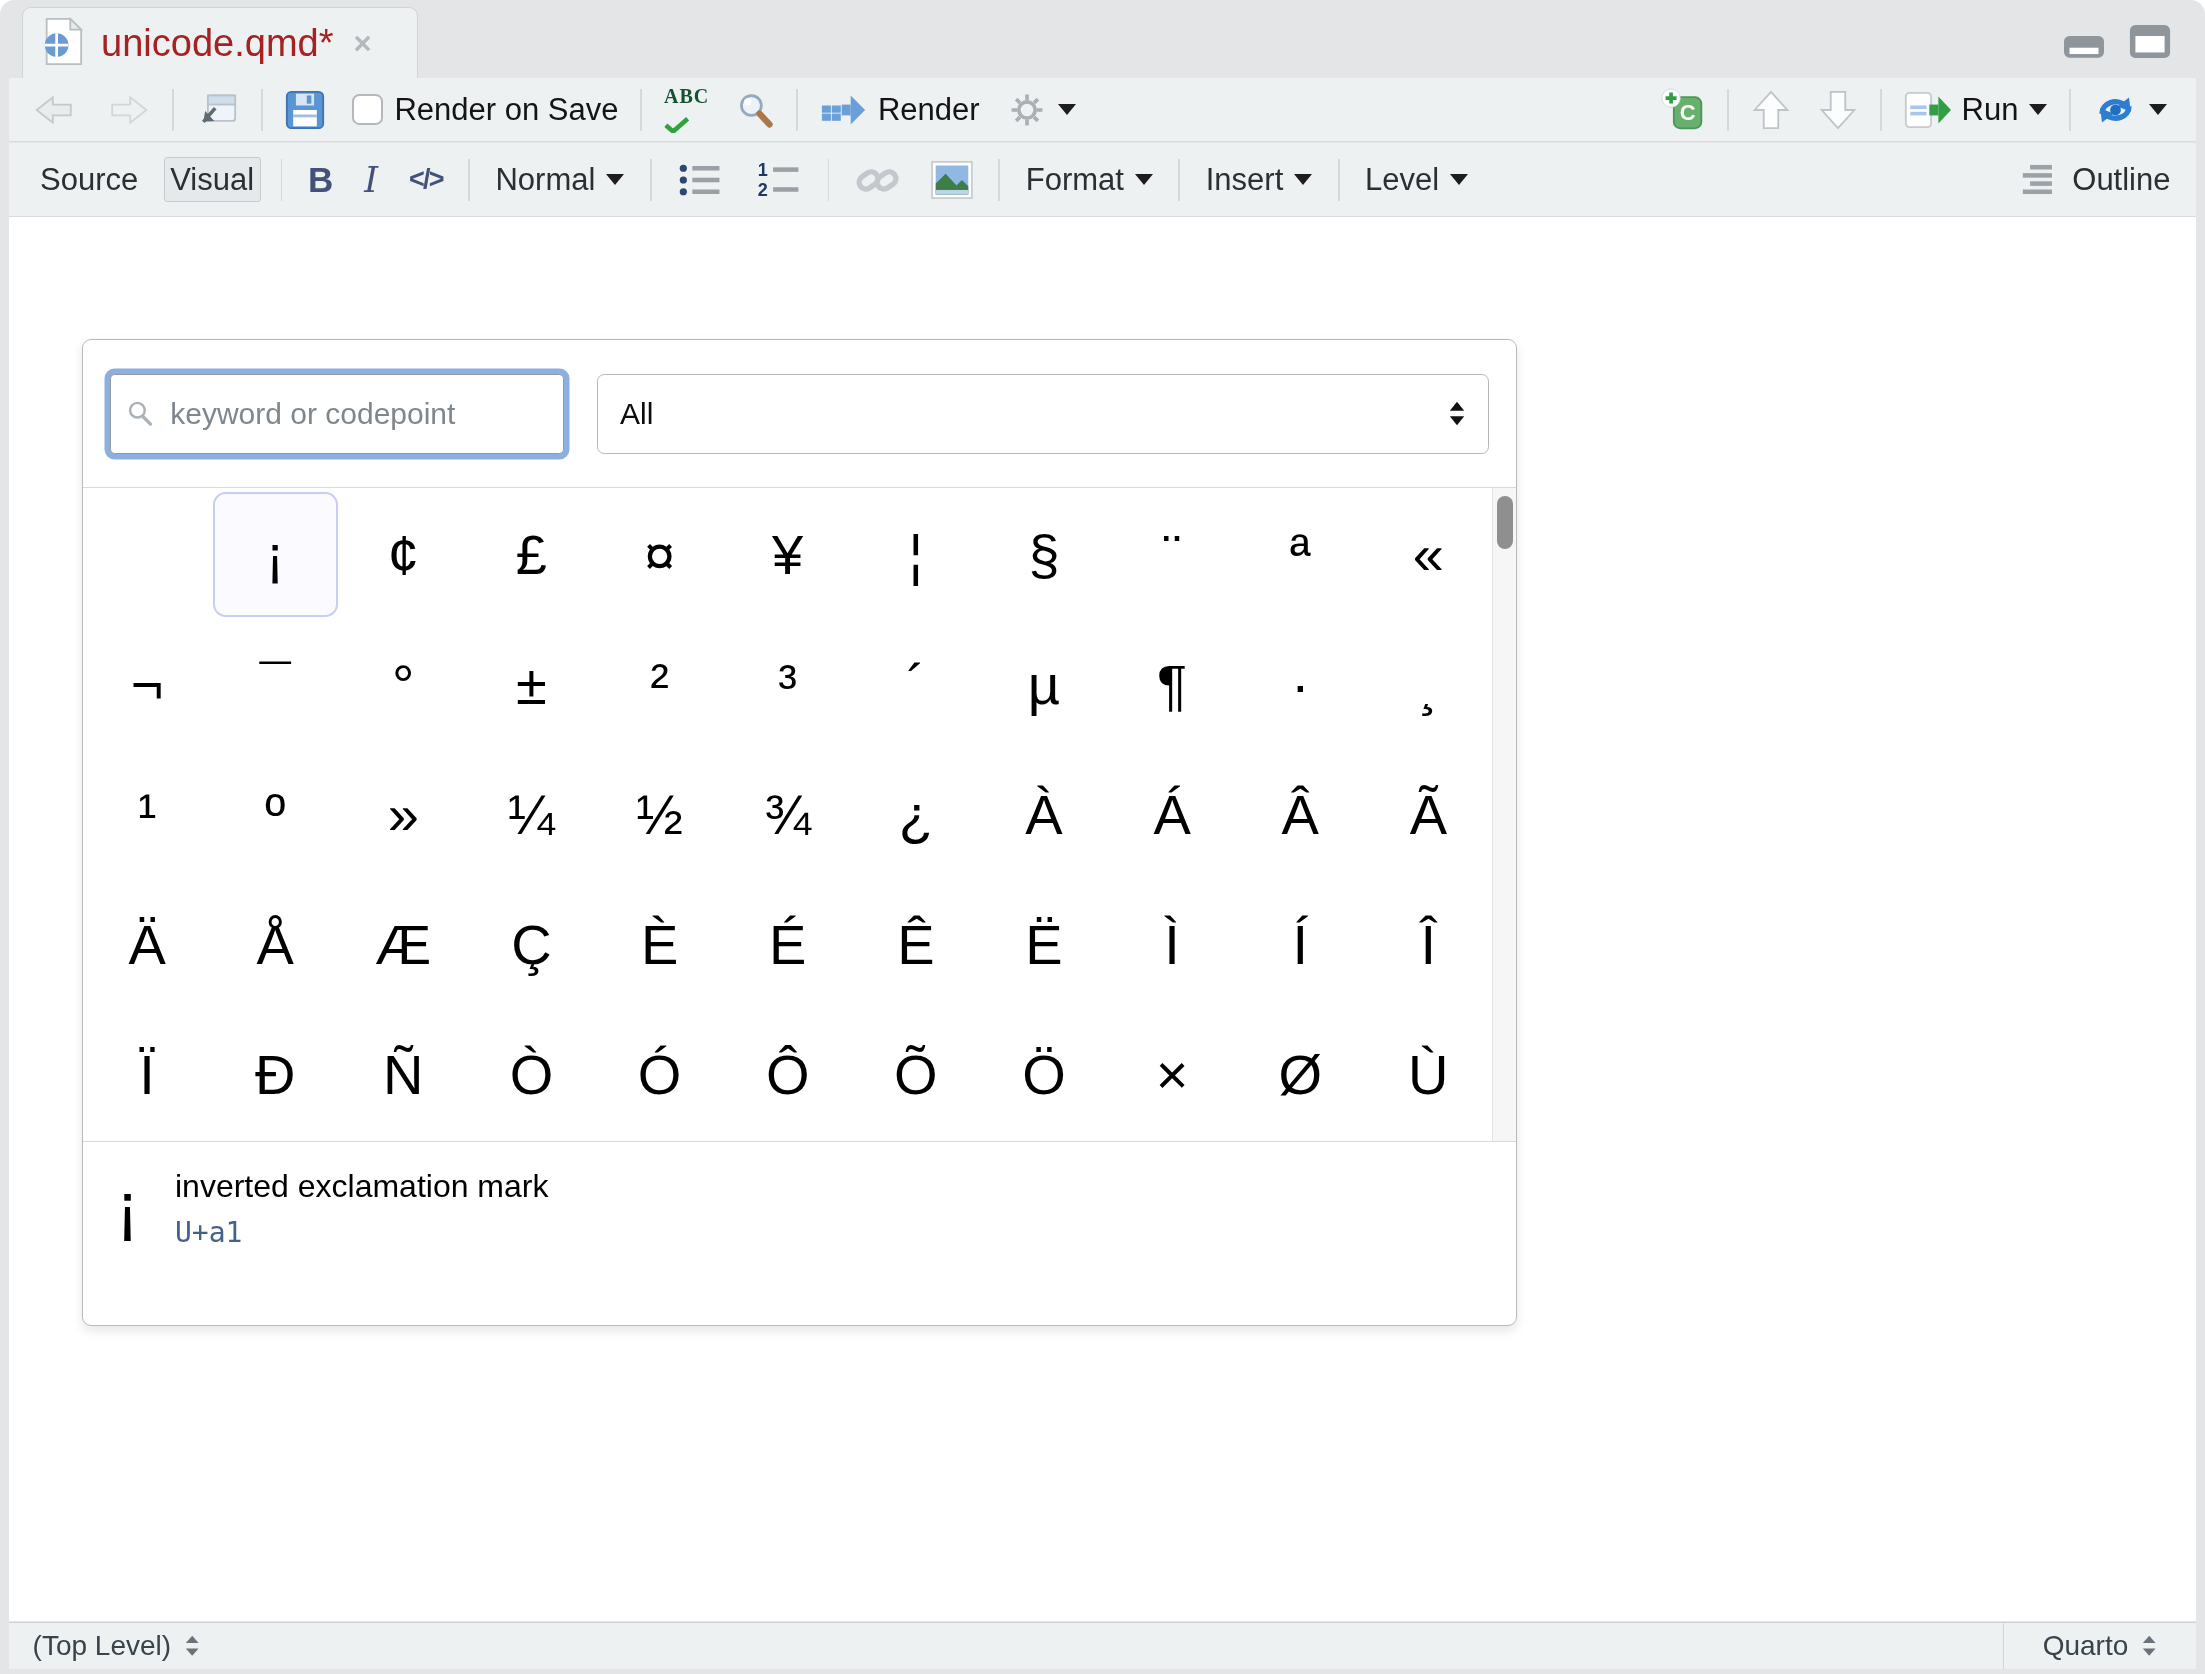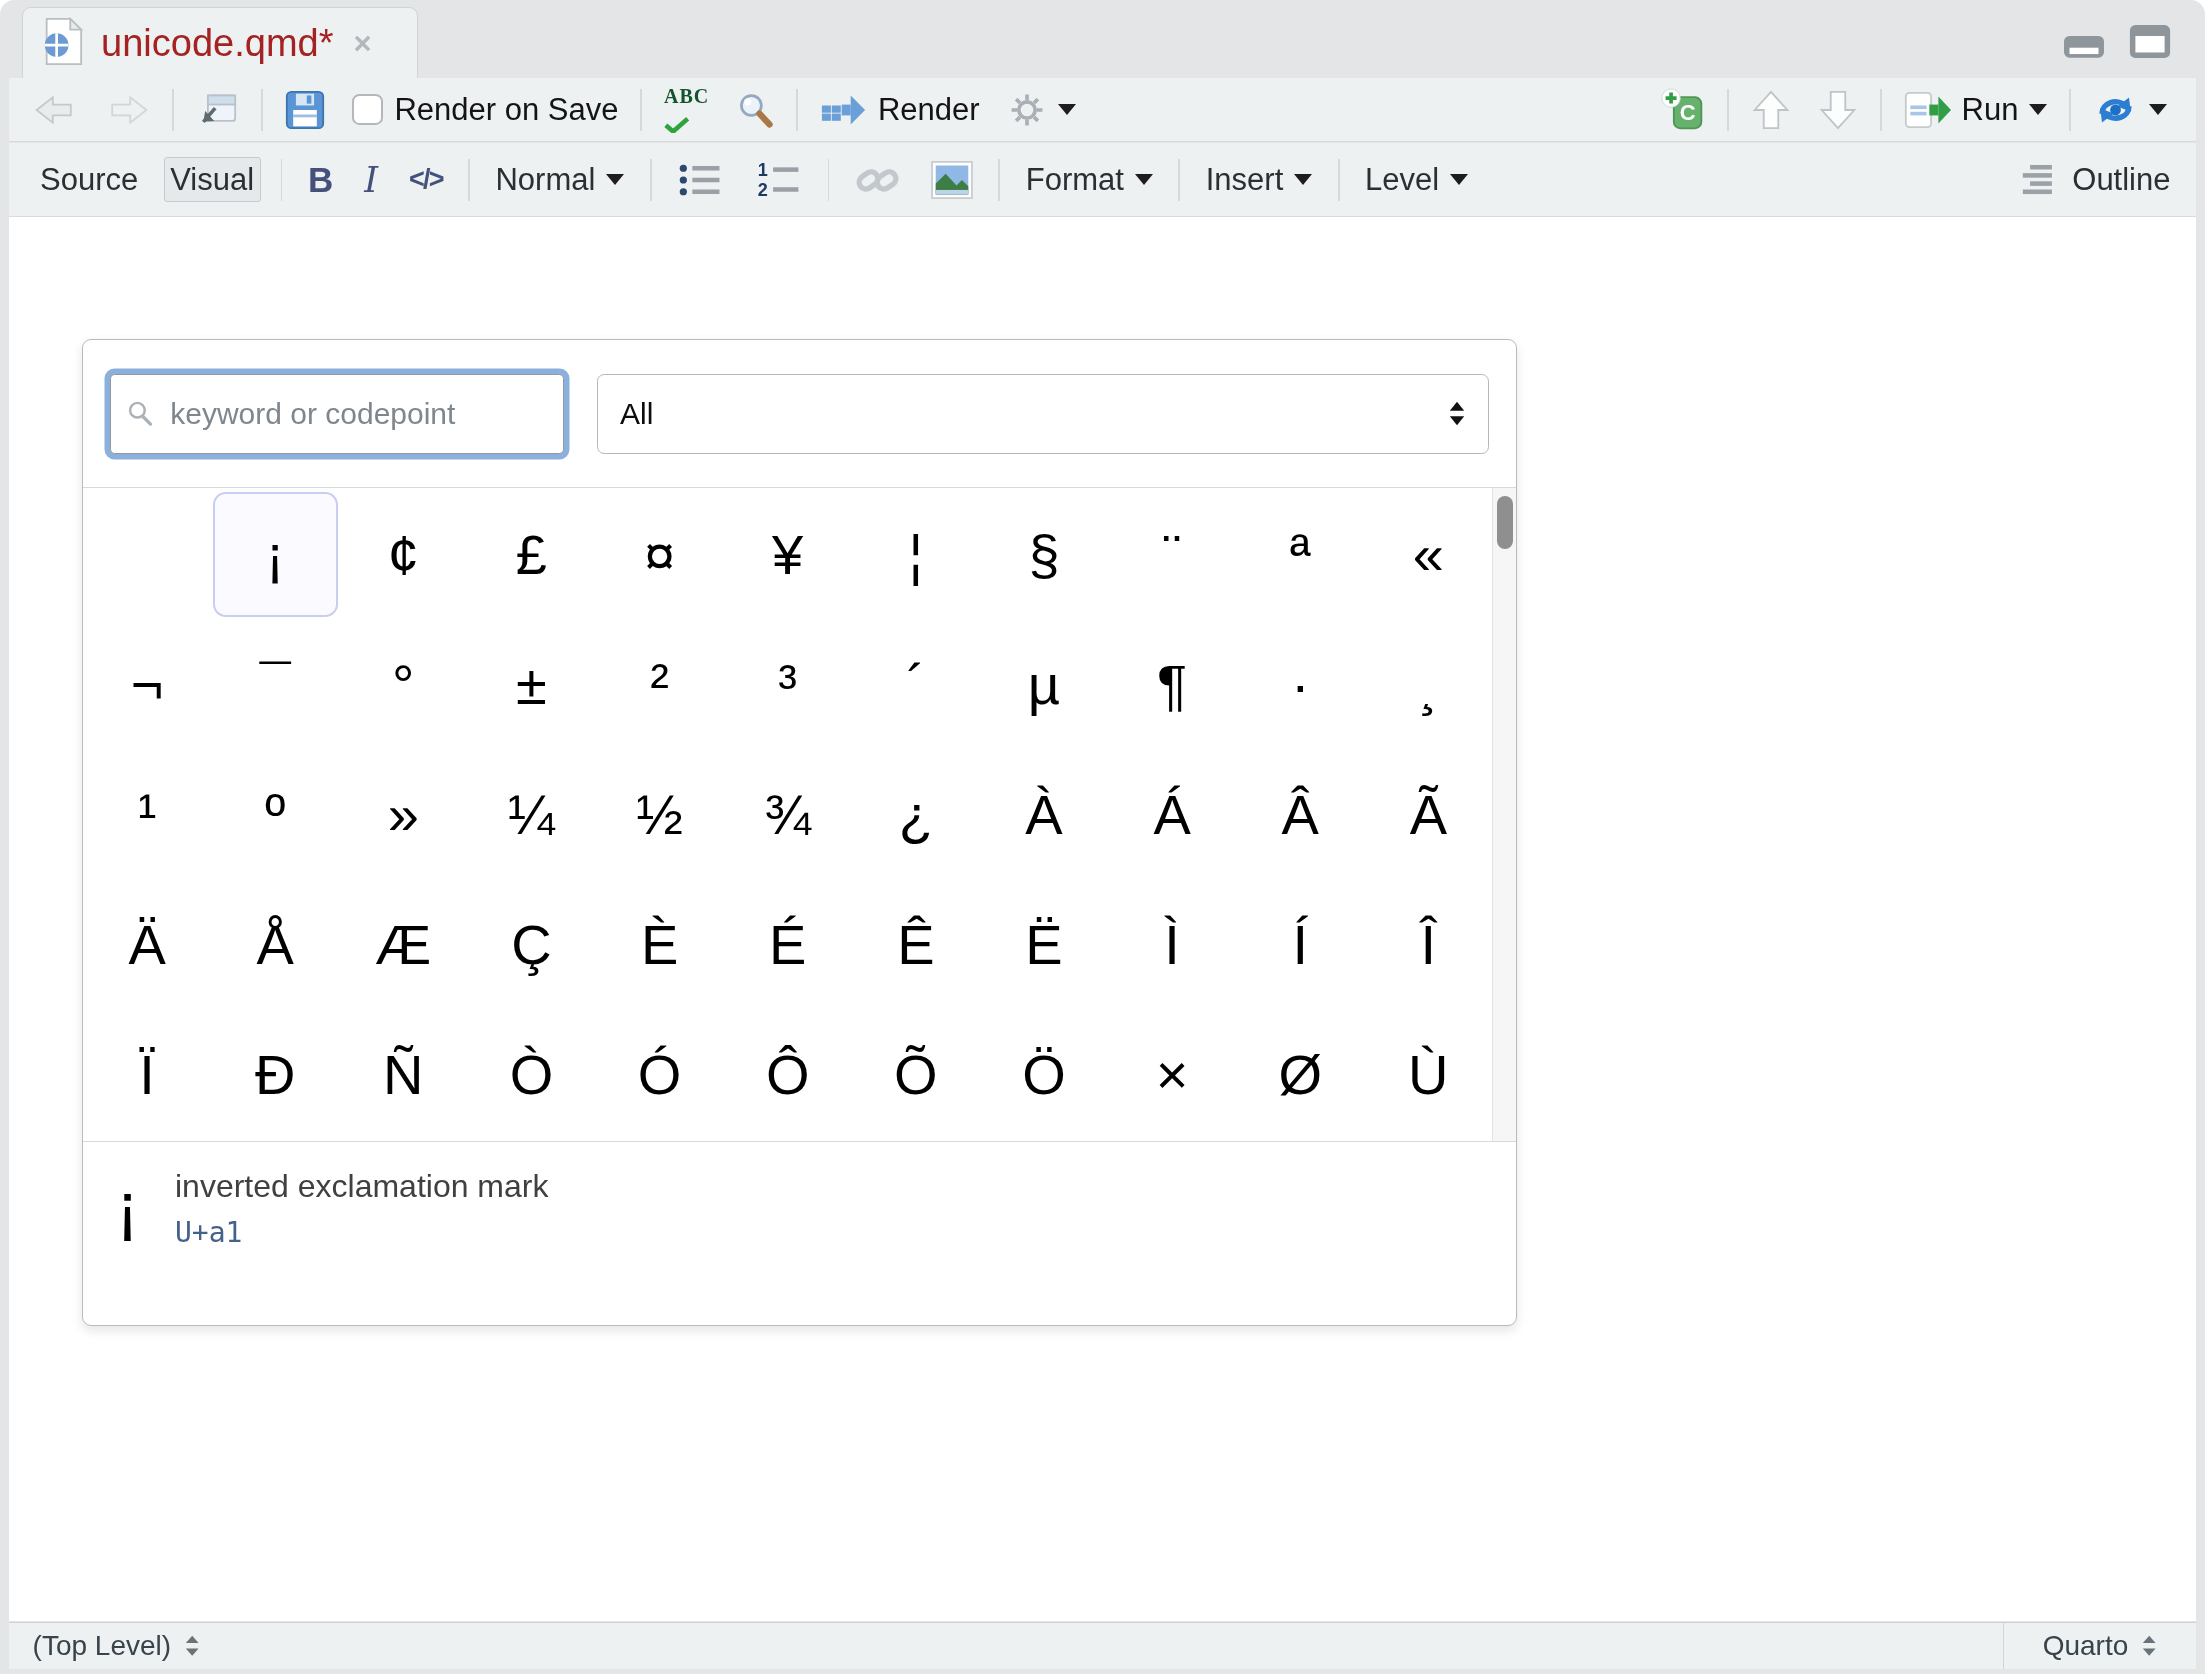--- a/index.html
+++ b/index.html
@@ -61,21 +61,21 @@
                align-content:start; padding-top:1.8px; }
   .char-cell { width:125px; height:125px; justify-self:center; align-self:center;
                display:flex; align-items:center; justify-content:center;
                font-size:56px; color:#000; border-radius:12.7px; cursor:pointer;
                font-family:"Liberation Sans", sans-serif; }
   .char-cell.selected { background:var(--selected-cell-bg,#fbfbff); border:2.7px solid var(--selected-cell-border,#c9cdf1); }
   .grid-scrollbar { width:23.6px; background:#f6f6f6; border-left:0.9px solid #e2e2e2; position:relative; }
   .scroll-thumb { position:absolute; top:8.2px; left:3.6px; width:15.5px; height:53px; background:#8f8f8f; border-radius:8.2px; }
   .preview { flex:1; display:flex; align-items:flex-start; padding:25.5px 33px; gap:36px; }
   .preview-char { font-size:69px; line-height:1.05; color:#000; margin-top:3.6px; }
-  .preview-name { font-size:32px; color:#404040; margin-bottom:11px; }
+  .preview-name { font-size:32px; color:#000000; margin-bottom:11px; }
   .preview-code { font-size:28px; color:var(--codepoint,#44618c); font-family:"DejaVu Sans Mono", monospace; }
 
   
   .statusbar { position:absolute; left:9px; right:9px; bottom:5.5px; height:47px;
                background:var(--panel-bg,#eef1f2); border-top:1.8px solid #cfd3d5;
                display:flex; align-items:stretch; }
   .status-left { flex:1; display:flex; align-items:center; gap:12.7px; padding-left:23.6px; cursor:pointer; }
   .status-right { width:193px; border-left:1.8px solid #d2d5d8; display:flex; align-items:center;
                   justify-content:center; gap:12.7px; cursor:pointer; }
   .status-text { font-size:28px; color:#39434b; }

